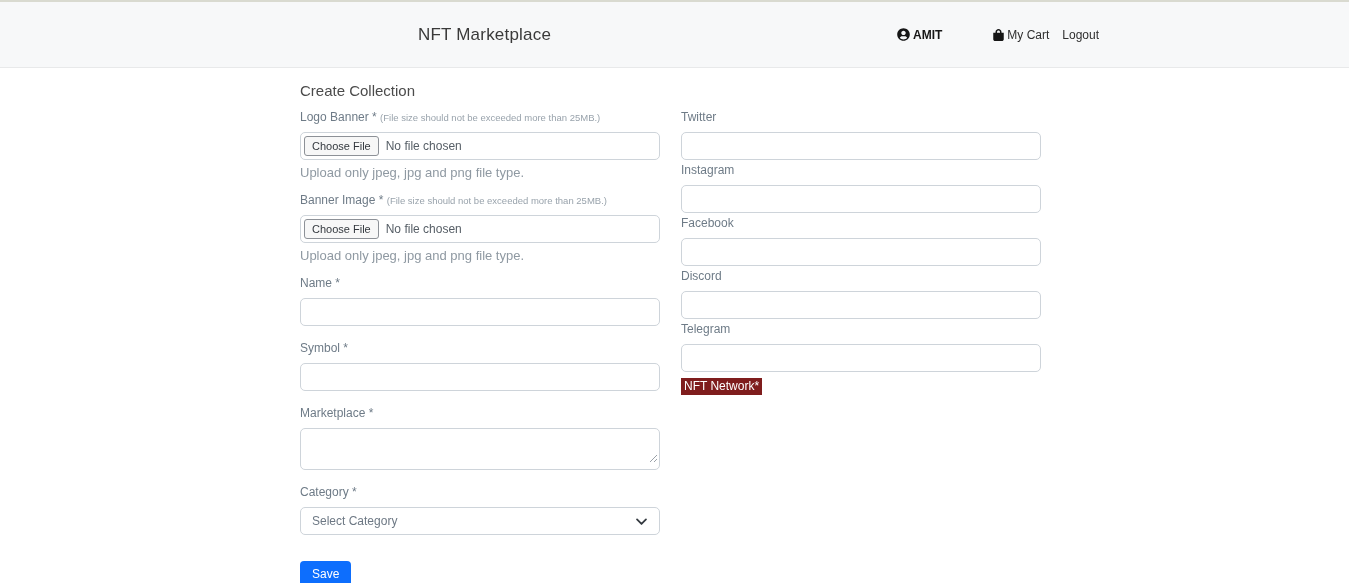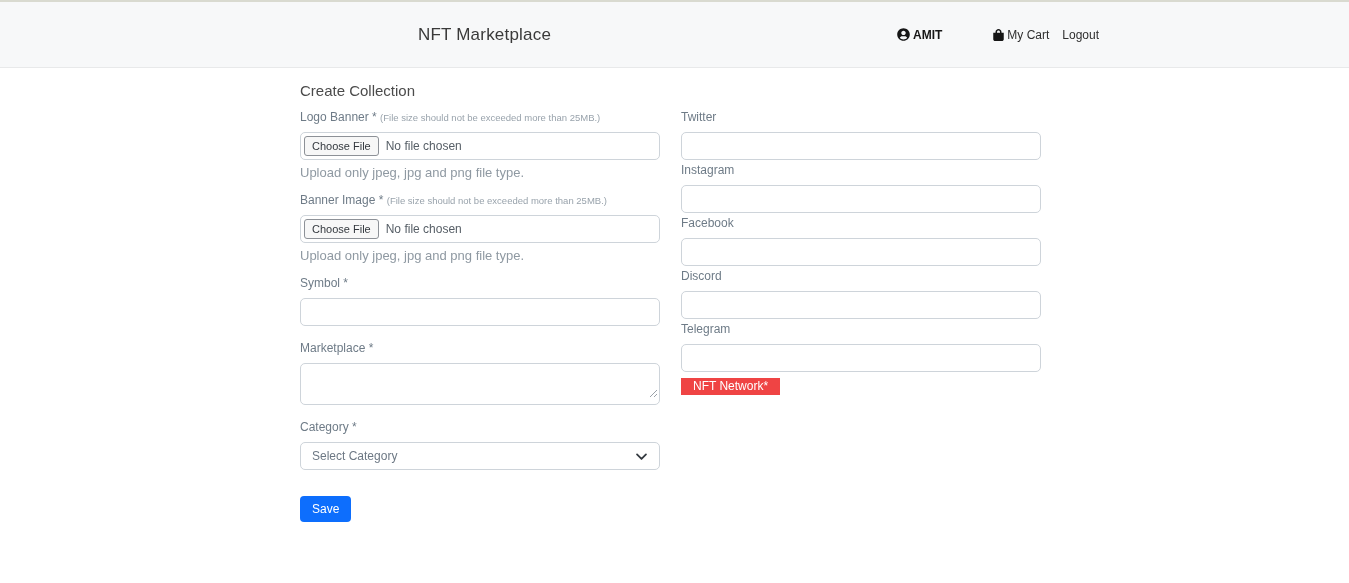--- a/index.html
+++ b/index.html
@@ -84,22 +84,22 @@
 
   .select {
     display: flex; align-items: center; justify-content: space-between;
     height: 28px; border: 1px solid #ced4da; border-radius: 5px;
     background: #fff; padding: 0 11px; cursor: pointer;
   }
   .select-value { font-size: 12px; color: #6d7884; }
   .select-chevron { display: inline-flex; align-items: center; }
 
   .network-label {
-    display: inline-block; background: #ef4444; color: #ffffff;
-    font-size: 12px; padding: 2px 12px; margin-bottom: 7px; line-height: 13px;
+    display: inline-block; background: #7f1d1d; color: #ffffff;
+    font-size: 12px; padding: 2px 3px; margin-bottom: 7px; line-height: 13px;
   }
 
   .save-btn {
     display: inline-block; margin-top: 10px;
     background: #0d6efd; color: #ffffff; border: none; border-radius: 4px;
     font-size: 12px; padding: 6px 12px; cursor: pointer;
     font-family: "Liberation Sans", sans-serif;
   }
 </style>
 </head>
@@ -156,20 +156,24 @@
             <span>Banner Image *</span>
             <span class="label-note">(File size should not be exceeded more than 25MB.)</span>
           </span>
           <div class="file-input">
             <span class="file-btn">Choose File</span>
             <span class="file-status">No file chosen</span>
           </div>
           <div class="hint">Upload only jpeg, jpg and png file type.</div>
         </div>
 
+        <div class="group-l">
+          <label class="field-label">Name *</label>
+          <input class="text-input" type="text" value="" style="">
+        </div>
 
         <div class="group-l">
           <label class="field-label">Symbol *</label>
           <input class="text-input" type="text" value="" style="">
         </div>
 
         <div class="group-l">
           <label class="field-label">Marketplace *</label>
           <div class="textarea-wrap">
             <textarea class="textarea" style=""></textarea>

